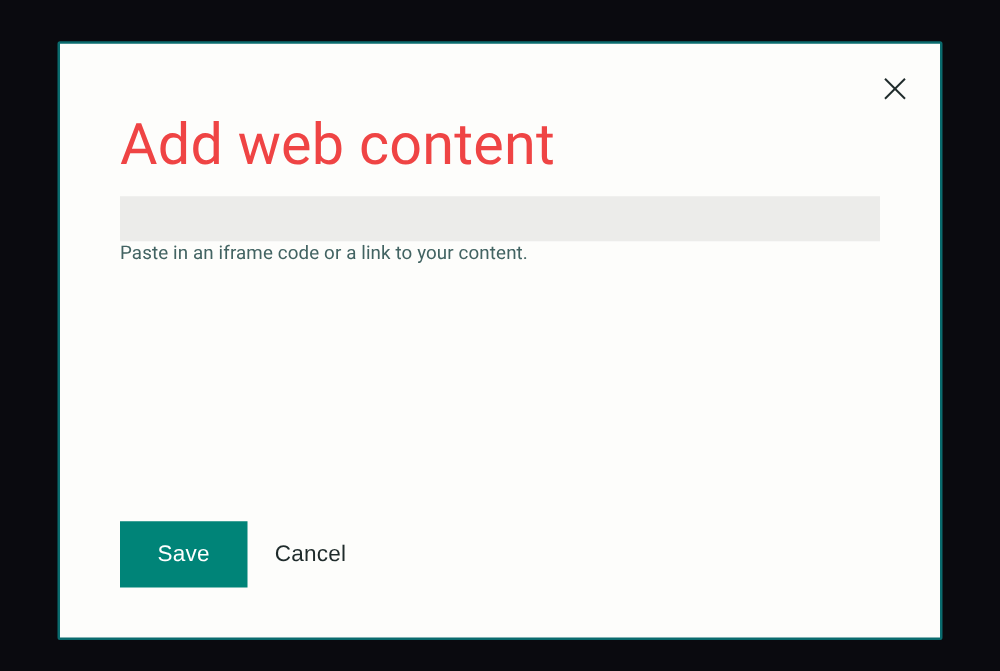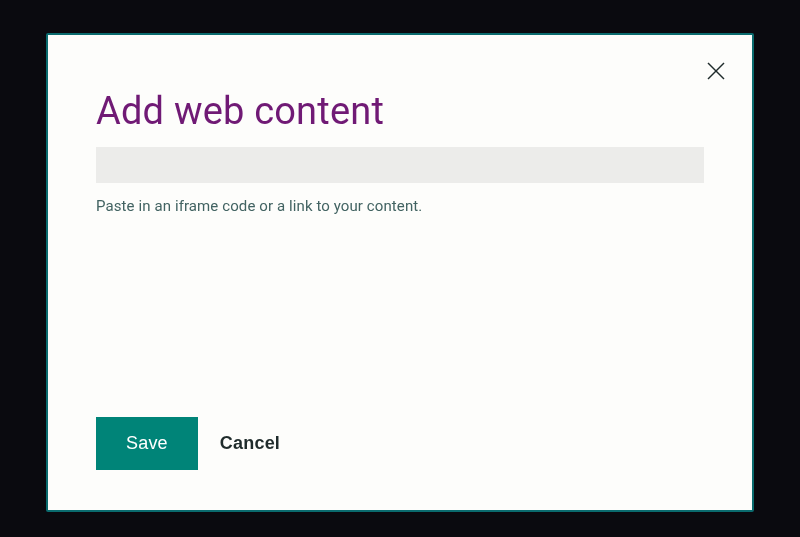--- a/index.html
+++ b/index.html
@@ -37,23 +37,23 @@
       align-items: center;
       justify-content: center;
     }
     .close-btn svg {
       width: 20px;
       height: 20px;
       stroke: #1f2b2b;
       stroke-width: 1.5;
     }
     .modal-title {
-      font-size: 38px;
+      font-size: 46px;
       font-weight: 400;
-      color: #701a75;
+      color: #ef4444;
       letter-spacing: 0.2px;
       margin-top: 6px;
     }
     .section-label {
       font-size: 22px;
       font-weight: 400;
       color: #1f2b2b;
       margin-top: 42px;
       letter-spacing: 0.2px;
     }
@@ -64,21 +64,20 @@
       border: none;
       margin-top: 14px;
       padding: 8px 10px;
       font-size: 15px;
       color: #1f2b2b;
       outline: none;
     }
     .helper-text {
       font-size: 15px;
       color: #426362;
-      margin-top: 14px;
       letter-spacing: 0.1px;
     }
     .button-row {
       position: absolute;
       bottom: 40px;
       left: 48px;
       display: flex;
       align-items: center;
       gap: 22px;
     }
@@ -90,21 +89,21 @@
       font-size: 18px;
       font-weight: 400;
       cursor: pointer;
       letter-spacing: 0.2px;
     }
     .cancel-btn {
       background: transparent;
       color: #1f2b2b;
       border: none;
       font-size: 18px;
-      font-weight: 700;
+      font-weight: 400;
       cursor: pointer;
       letter-spacing: 0.2px;
     }
   </style>
 </head>
 <body>
 
 <div class="modal">
 
   <div class="close-btn" aria-label="Close">

